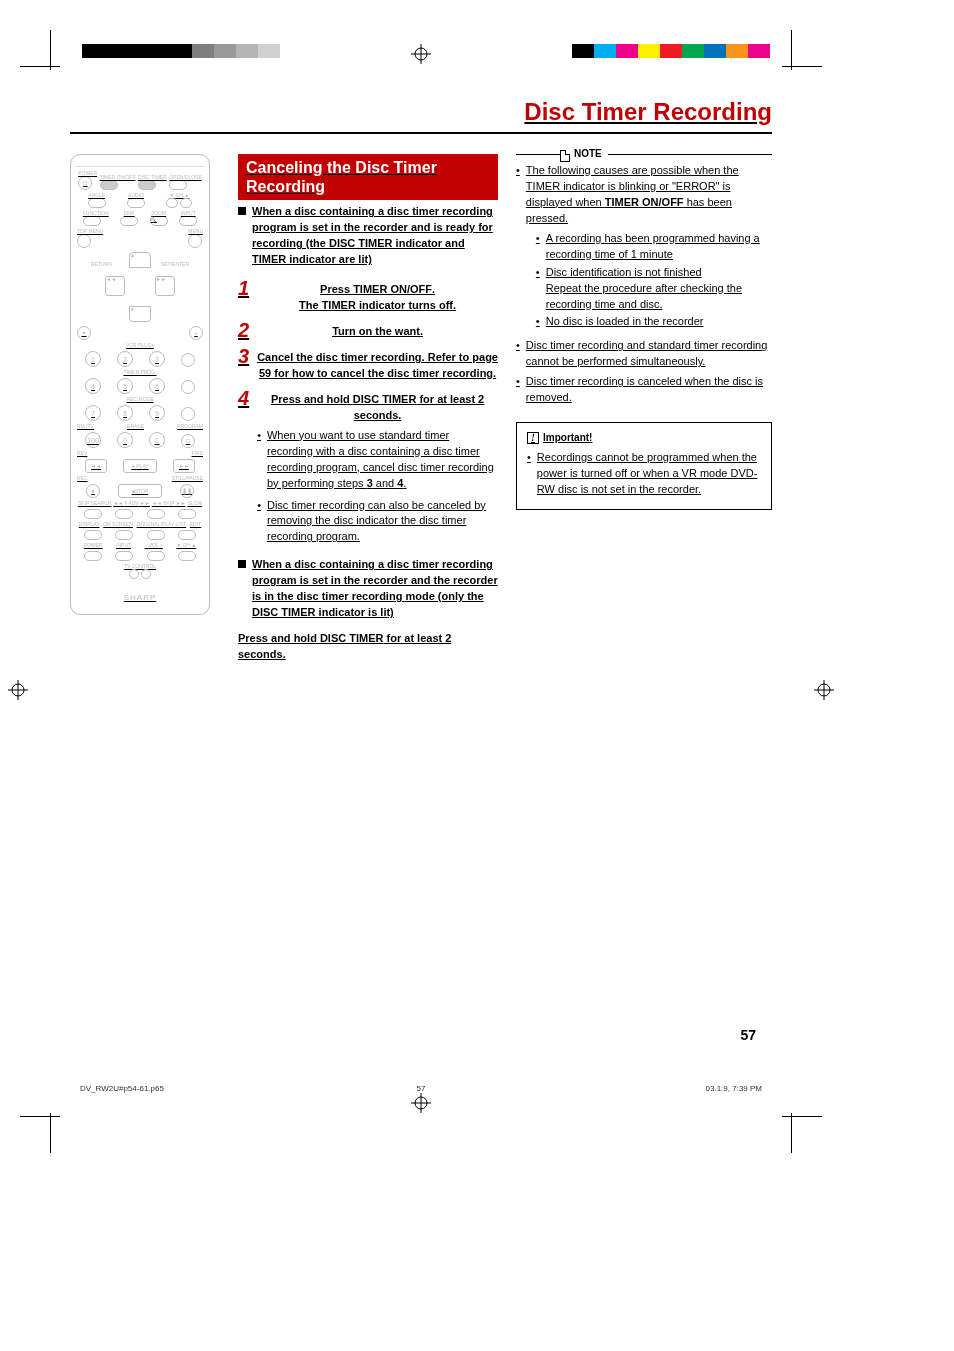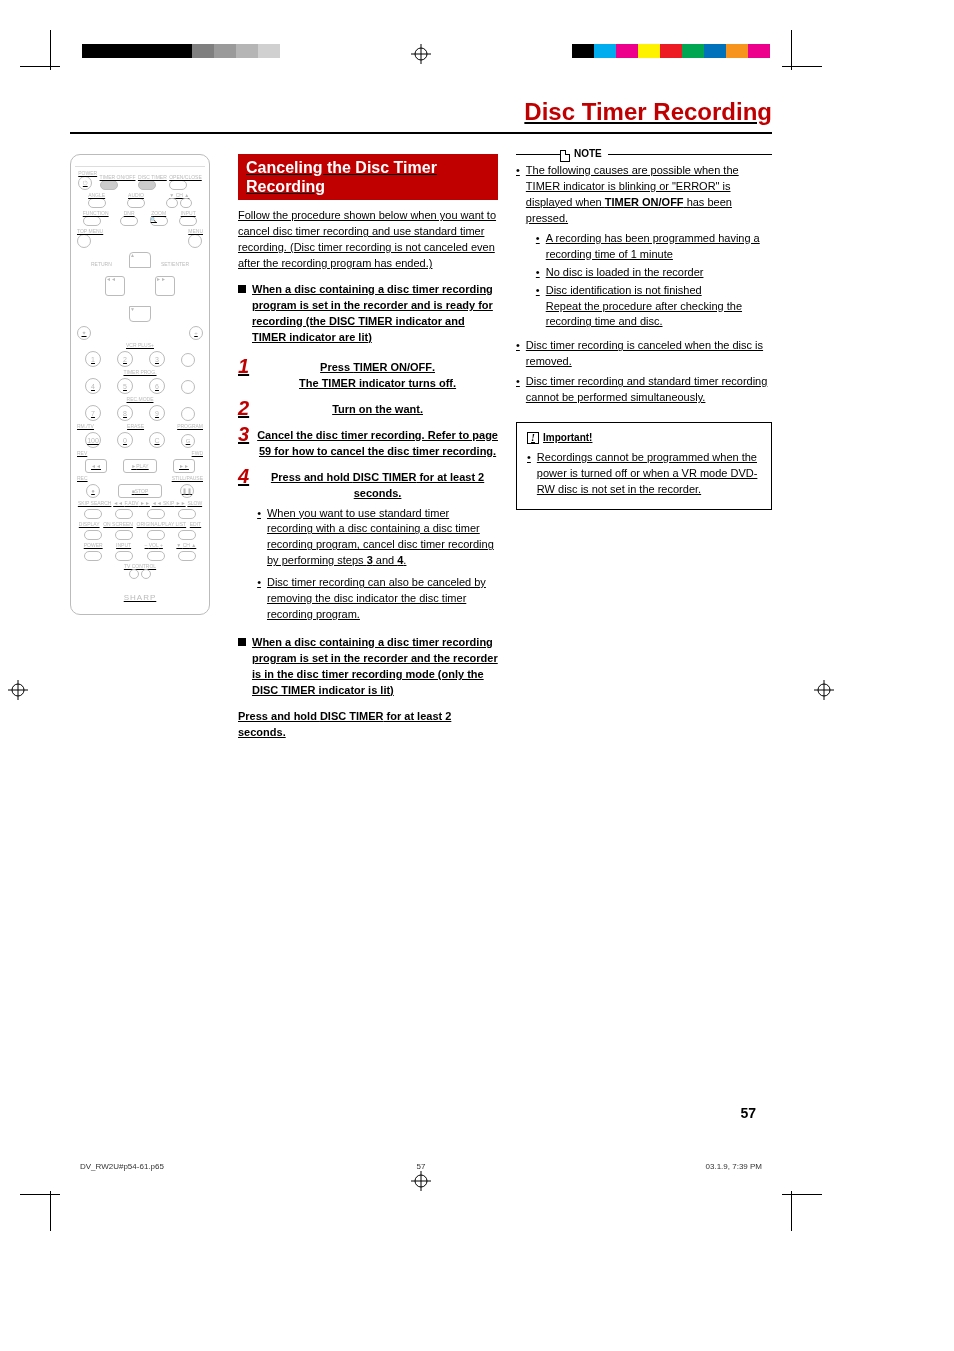--- a/index.html
+++ b/index.html
@@ -391,21 +391,20 @@
           <div style="text-align:center;"><span class="lbl">TV CONTROL</span> <div style="display:inline-flex; gap:2px;">
                 <div class="btn-circ" style="width:10px;height:10px;"></div>
                 <div class="btn-circ" style="width:10px;height:10px;"></div>
               </div></div>
           <div class="sharp-logo">SHARP</div>
         </div>
       </div>
 
       <div class="col-main">
         <div class="section-header">Canceling the Disc Timer Recording</div>
-        <p class="intro">Follow the procedure shown below when you want to cancel disc timer recording and use standard timer recording. (Disc timer recording is not canceled even after the recording program has ended.)</p>
 
         <div class="cond">
           <div class="sq"></div>
           <div>When a disc containing a disc timer recording program is set in the recorder and is ready for recording (the DISC TIMER indicator and TIMER indicator are lit)</div>
         </div>
 
         <div class="step">
           <div class="step-num">1</div>
           <div class="step-body">
             <div class="lead"><span>Press </span><span class="extra-bold">TIMER ON/OFF</span><span>.</span></div>
@@ -460,33 +459,33 @@
           </div>
           <ul class="outer-list">
             <li>
               <div>
                 <span>The following causes are possible when the TIMER indicator is blinking or "ERROR" is displayed when </span><b>TIMER ON/OFF</b><span> has been pressed.</span>
                 <ul class="inner-list" style="margin-left:10px;">
                   <li>
                       <span>A recording has been programmed having a recording time of 1 minute</span>
                     </li>
                   <li>
+                      <span><span>Disc identification is not finished</span><br><span>Repeat the procedure after checking the recording time and disc.</span></span>
+                    </li>
+                  <li>
                       <span>No disc is loaded in the recorder</span>
                     </li>
-                  <li>
-                      <span><span>Disc identification is not finished</span><br><span>Repeat the procedure after checking the recording time and disc.</span></span>
-                    </li>
                 </ul>
               </div>
             </li>
             <li>
-                <span>Disc timer recording is canceled when the disc is removed.</span>
+                <span>Disc timer recording and standard timer recording cannot be performed simultaneously.</span>
               </li>
             <li>
-                <span>Disc timer recording and standard timer recording cannot be performed simultaneously.</span>
+                <span>Disc timer recording is canceled when the disc is removed.</span>
               </li>
           </ul>
         </div>
 
         <div class="imp-box">
           <div class="imp-label">
             <span class="excl">!</span>
             <span>Important!</span>
           </div>
           <ul class="outer-list">

